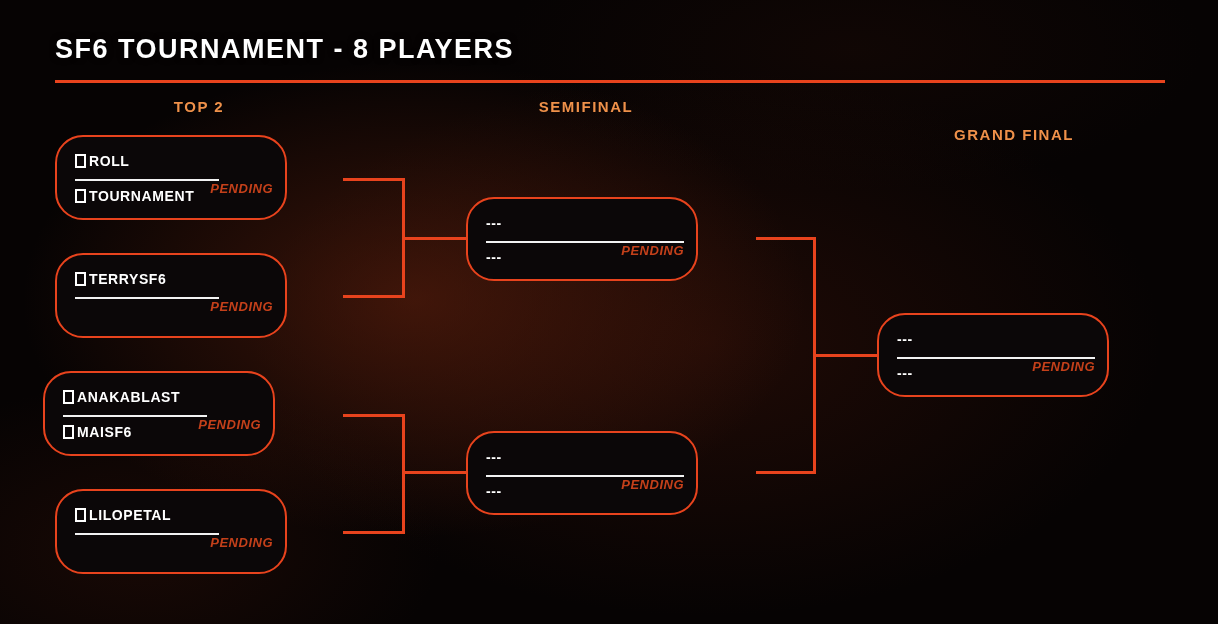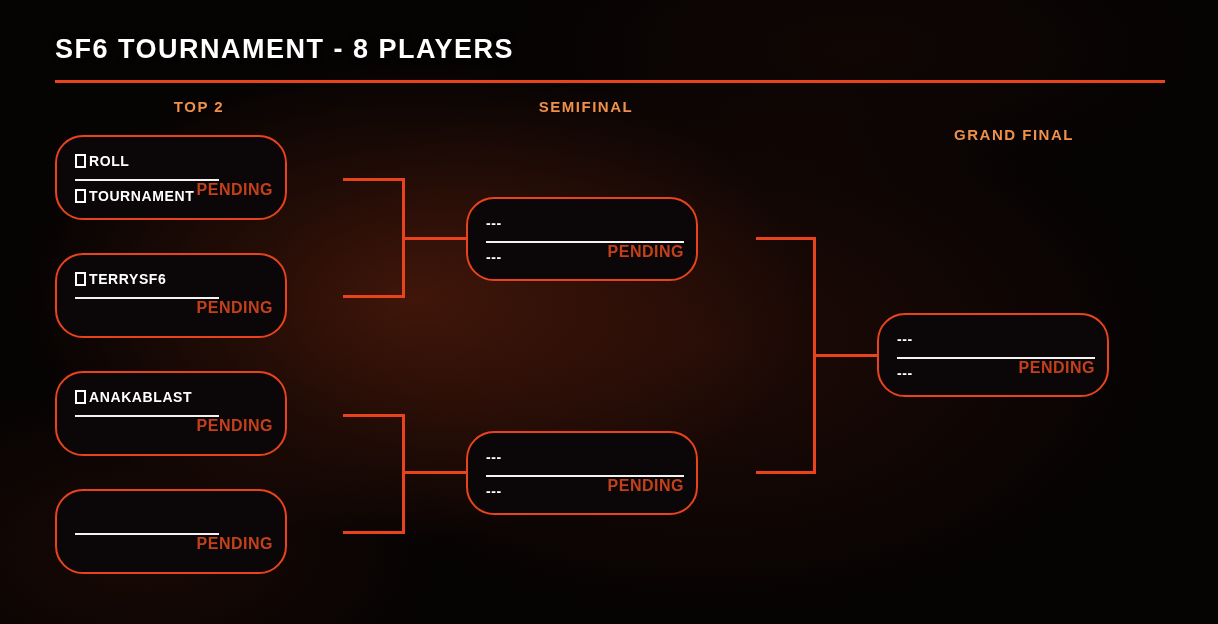--- a/index.html
+++ b/index.html
@@ -45,21 +45,21 @@
     border:2px solid #ffffff;box-sizing:border-box;flex:0 0 auto;
   }
   .divider{
     position:absolute;left:18px;top:42px;height:2px;
     background:rgba(255,255,255,0.95);
   }
   .divider.short{right:66px;}
   .divider.long{right:12px;}
   .status{
     position:absolute;right:12px;top:44px;
-    color:#c4401a;font-size:16px;font-weight:bold;letter-spacing:0.5px;
+    color:#c4401a;font-size:13px;font-weight:bold;letter-spacing:0.5px;font-style:italic;
   }
   .conn{position:absolute;background:#e8431d;}
   .conn.h{height:3px;}
   .conn.v{width:3px;}
 </style>
 </head>
 <body>
 
 <div id="stage">
 
@@ -85,30 +85,38 @@
 
   <div class="match-card" style="left:55px;top:253px;padding-left:32px;">
     <div class="player-row p1">
         <span class="tofu"></span>
         <span>TERRYSF6</span>
       </div>
     <div class="divider short"></div>
     <div class="status">PENDING</div>
   </div>
 
-  <div class="match-card" style="left:55px;top:371px;">
+  <div class="match-card" style="left:43px;top:371px;">
     <div class="player-row p1">
         <span class="tofu"></span>
         <span>ANAKABLAST</span>
       </div>
     <div class="divider short"></div>
     <div class="status">PENDING</div>
+    <div class="player-row p2">
+        <span class="tofu"></span>
+        <span>MAISF6</span>
+      </div>
   </div>
 
   <div class="match-card" style="left:55px;top:489px;">
+    <div class="player-row p1">
+        <span class="tofu"></span>
+        <span>LILOPETAL</span>
+      </div>
     <div class="divider short"></div>
     <div class="status">PENDING</div>
   </div>
 
   <div class="match-card" style="left:466px;top:197px;height:84px;">
     <div class="player-row p1">
         <span>---</span>
       </div>
     <div class="divider long"></div>
     <div class="status">PENDING</div>

